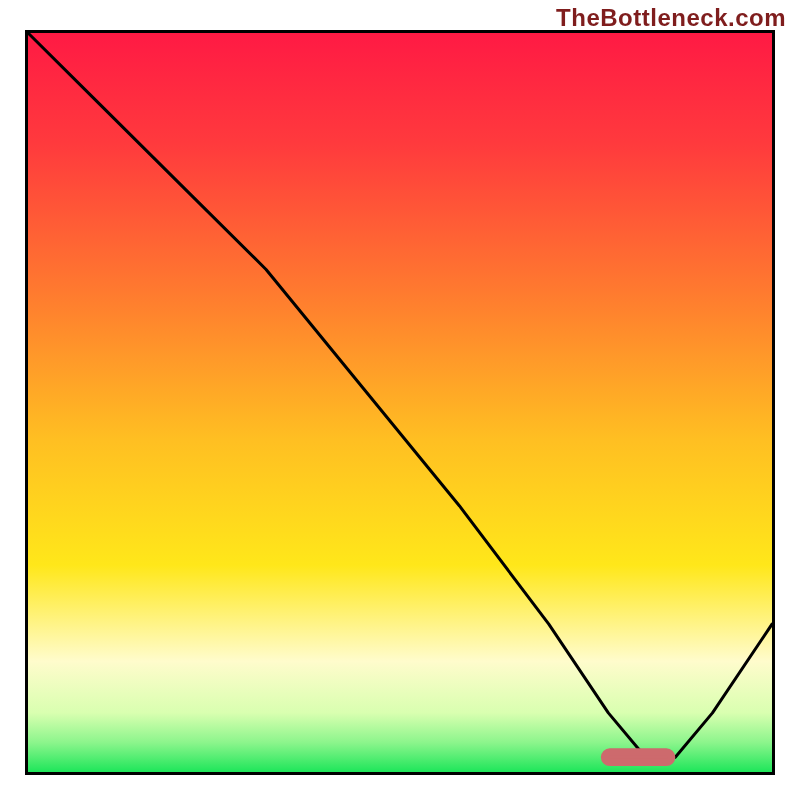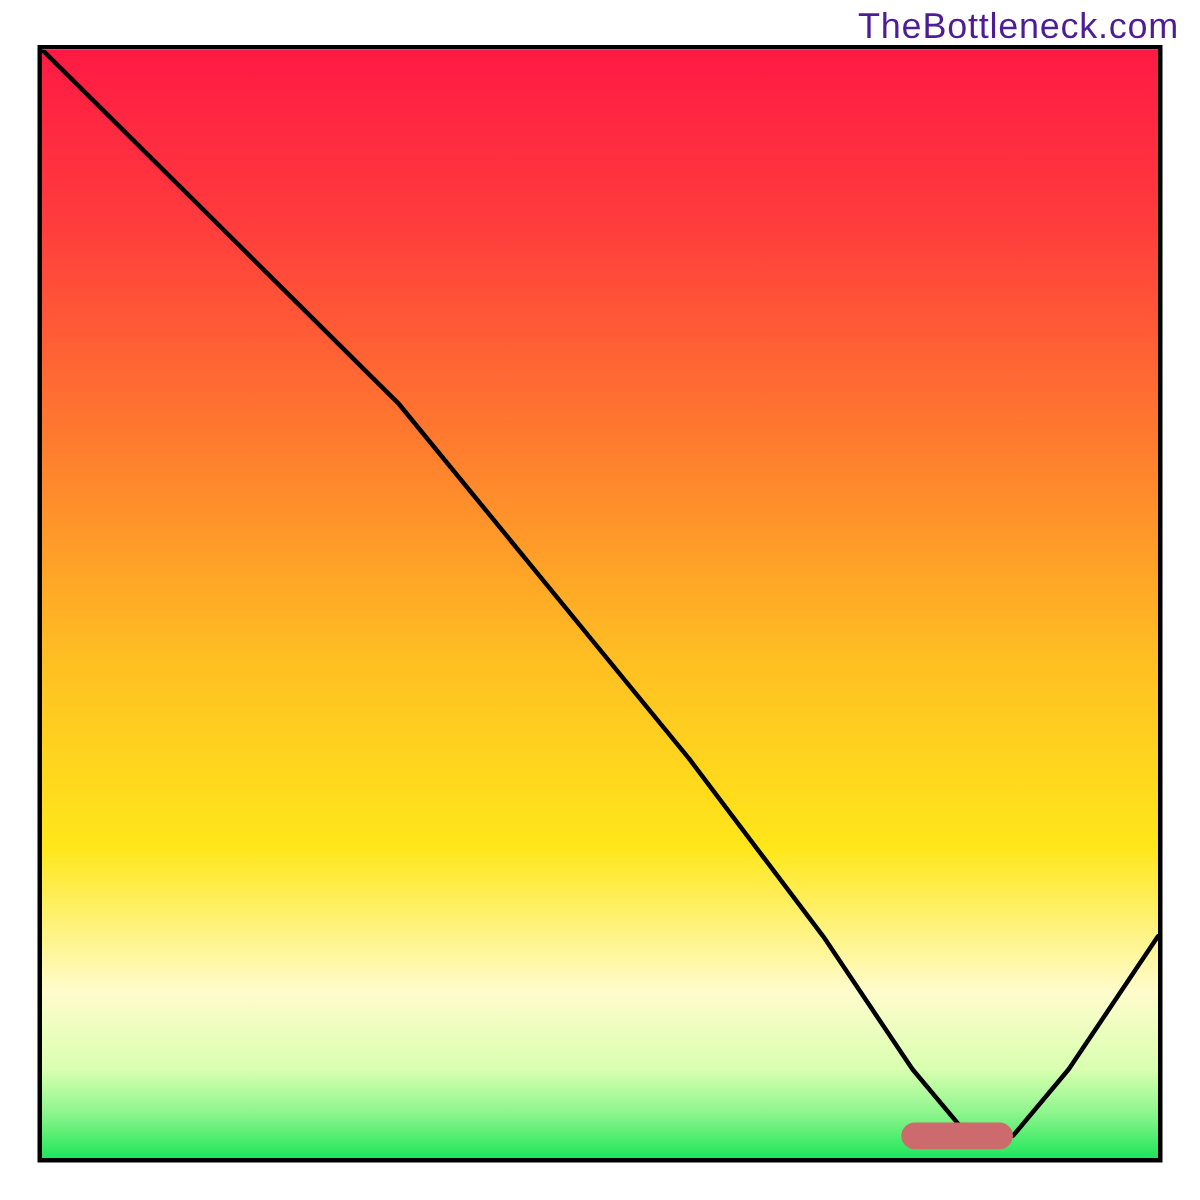--- a/index.html
+++ b/index.html
@@ -14,22 +14,22 @@
   .frame {
     position: relative;
     width: 800px;
     height: 800px;
   }
   .watermark {
     position: absolute;
     top: 4px;
     right: 14px;
     font-size: 24px;
-    font-weight: normal;
-    color: #4c1d95;
+    font-weight: bold;
+    color: #7f1d1d;
     letter-spacing: 0.5px;
   }
   .chart-box {
     position: absolute;
     left: 25px;
     top: 30px;
     width: 750px;
     height: 745px;
     border: 3px solid #000000;
     box-sizing: border-box;

